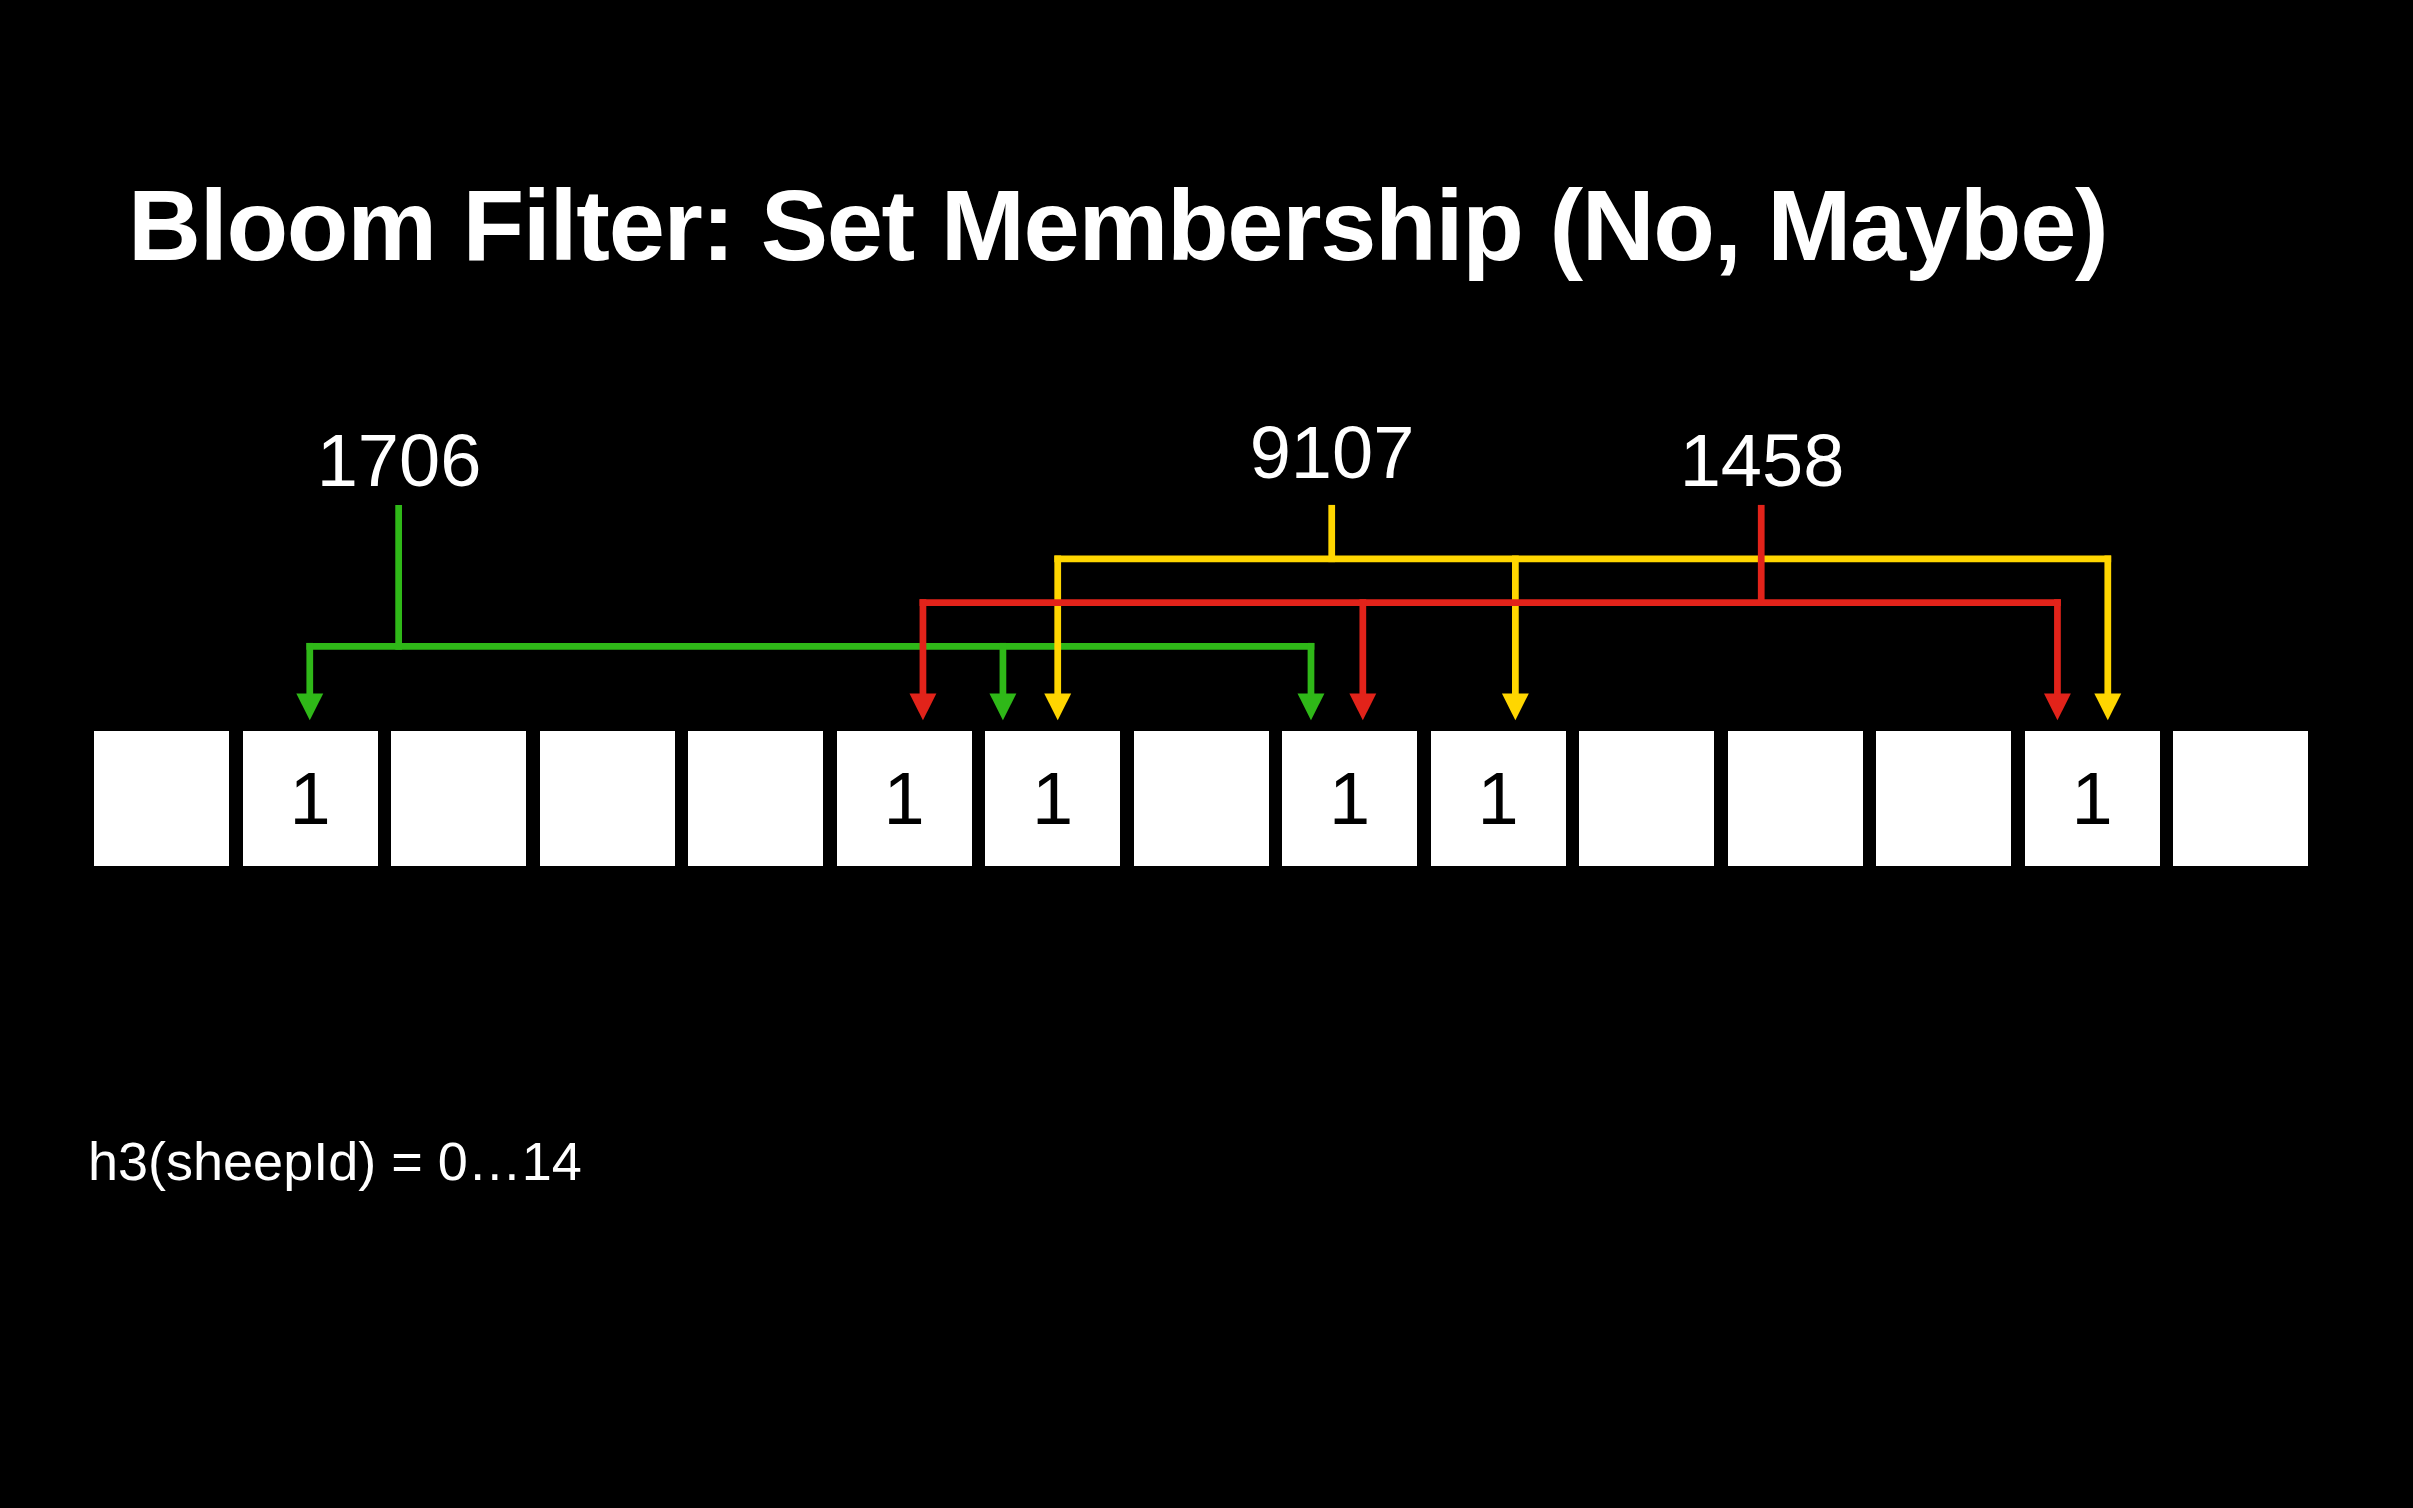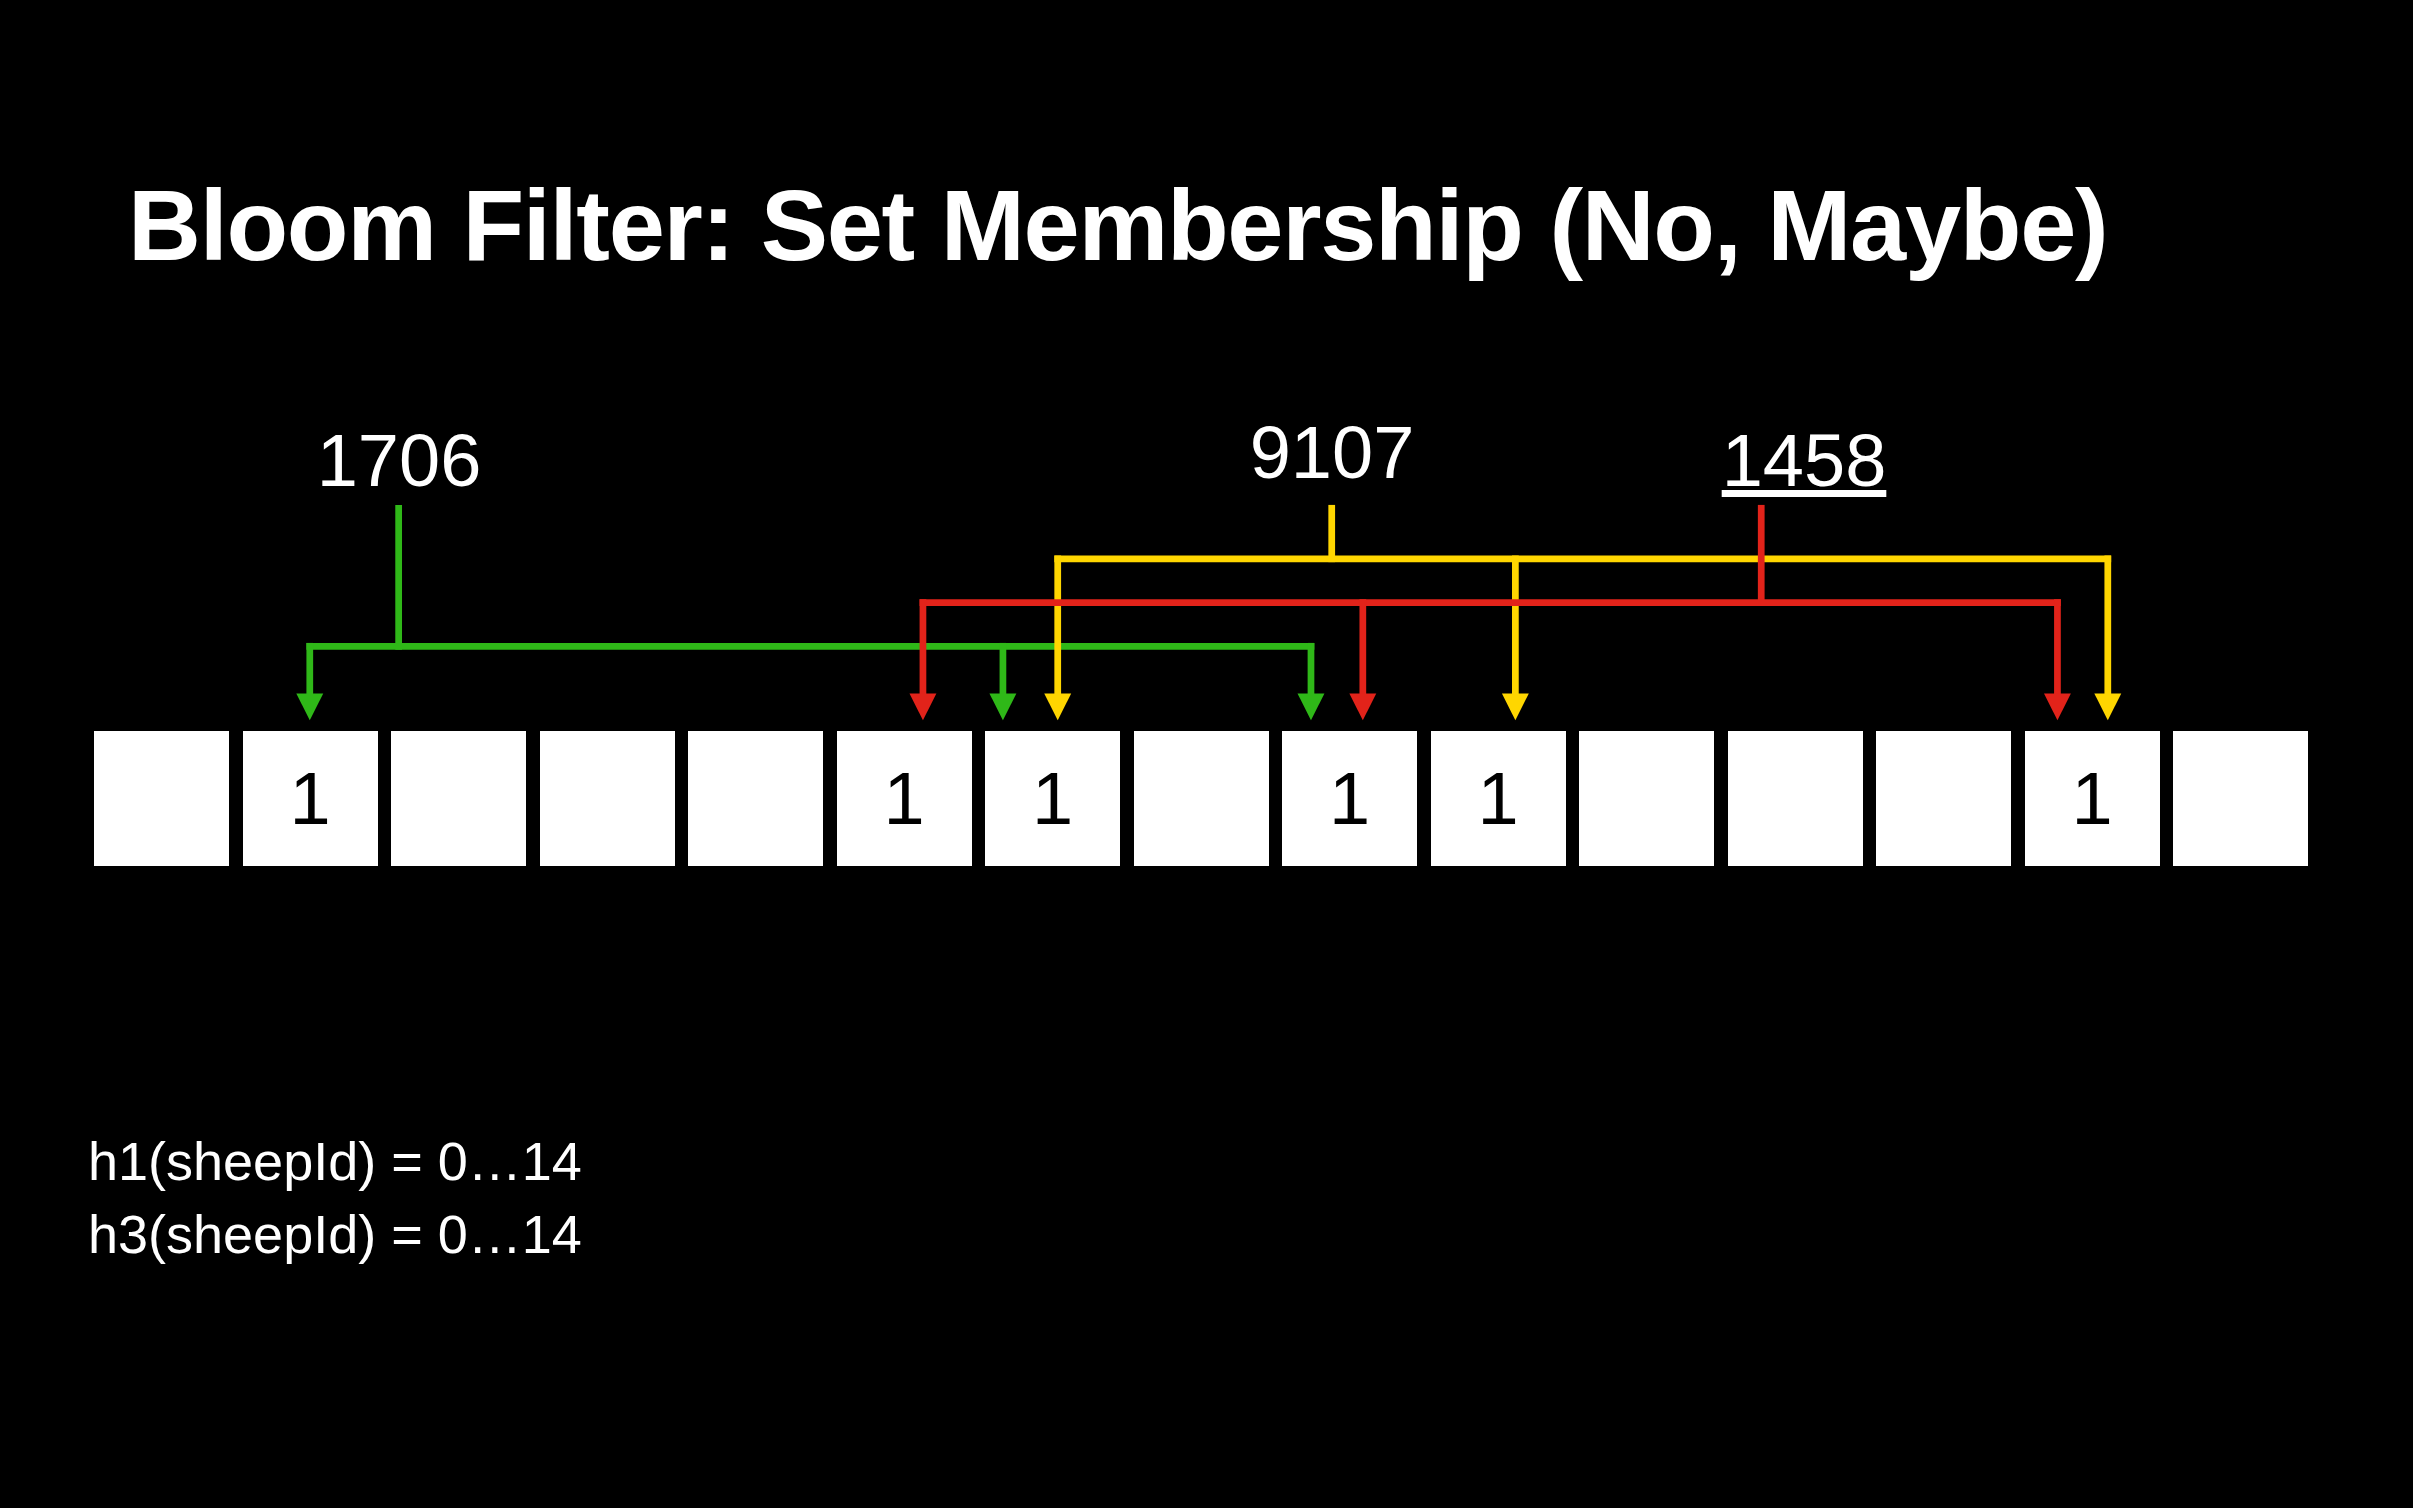--- a/index.html
+++ b/index.html
@@ -68,21 +68,20 @@
   }
 </style>
 </head>
 <body>
 
 <div class="stage">
 
   <div class="title">Bloom Filter: Set Membership (No, Maybe)</div>
 
   <div class="hash-legend">
-    <div>h1(sheepId) = 0…14</div>
     <div>h3(sheepId) = 0…14</div>
   </div>
 
   <div class="cells" id="cells-container">
       <div class="cell"></div>
       <div class="cell">1</div>
       <div class="cell"></div>
       <div class="cell"></div>
       <div class="cell"></div>
       <div class="cell">1</div>
@@ -93,21 +92,21 @@
       <div class="cell"></div>
       <div class="cell"></div>
       <div class="cell"></div>
       <div class="cell">1</div>
       <div class="cell"></div>
     </div>
 
   <div id="labels-container">
       <div class="item-label" style="left: 399px; top: 418px;">1706</div>
       <div class="item-label" style="left: 1332px; top: 410px;">9107</div>
-      <div class="item-label" style="left: 1804px; top: 418px; text-decoration: underline;">1458</div>
+      <div class="item-label" style="left: 1762px; top: 418px;">1458</div>
     </div>
 
   <svg class="overlay" id="arrows-svg" width="2413" height="1508" viewBox="0 0 3584 2240">
       <line x1="592" y1="750" x2="592" y2="965" stroke="#2fb818" stroke-width="10" stroke-linecap="butt"></line>
       <line x1="455" y1="960" x2="1952.2" y2="960" stroke="#2fb818" stroke-width="10" stroke-linecap="butt"></line>
       <line x1="460" y1="955" x2="460" y2="1031" stroke="#2fb818" stroke-width="10" stroke-linecap="butt"></line>
       <polygon points="440,1030 480,1030 460,1070" fill="#2fb818"></polygon>
       <line x1="1489.6" y1="955" x2="1489.6" y2="1031" stroke="#2fb818" stroke-width="10" stroke-linecap="butt"></line>
       <polygon points="1469.6,1030 1509.6,1030 1489.6,1070" fill="#2fb818"></polygon>
       <line x1="1947.2" y1="955" x2="1947.2" y2="1031" stroke="#2fb818" stroke-width="10" stroke-linecap="butt"></line>

